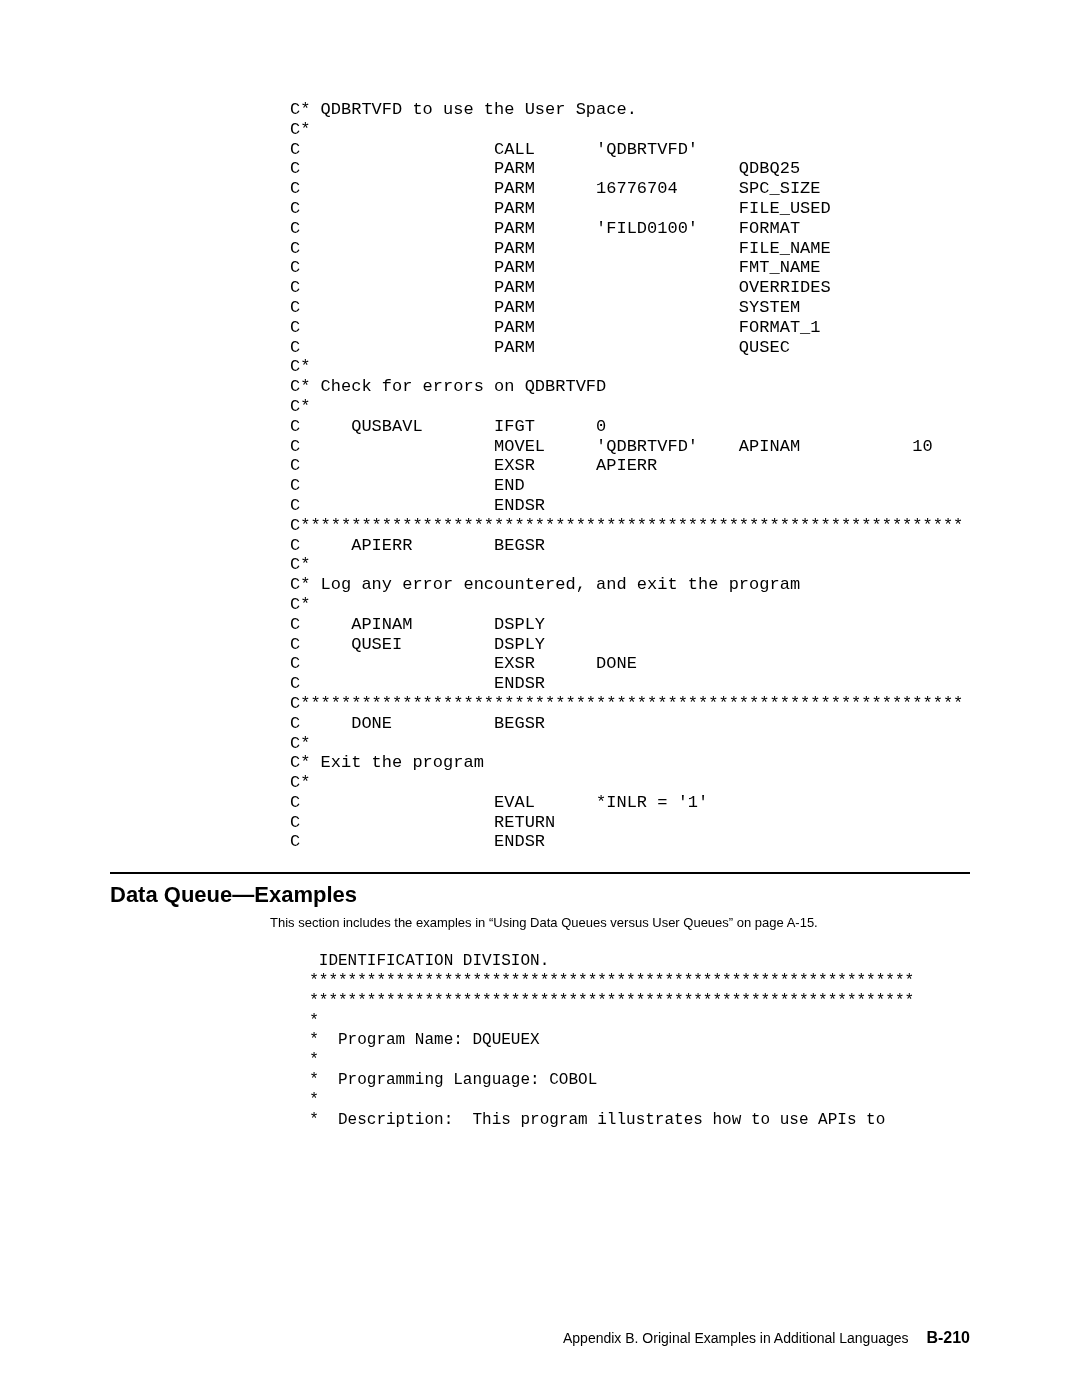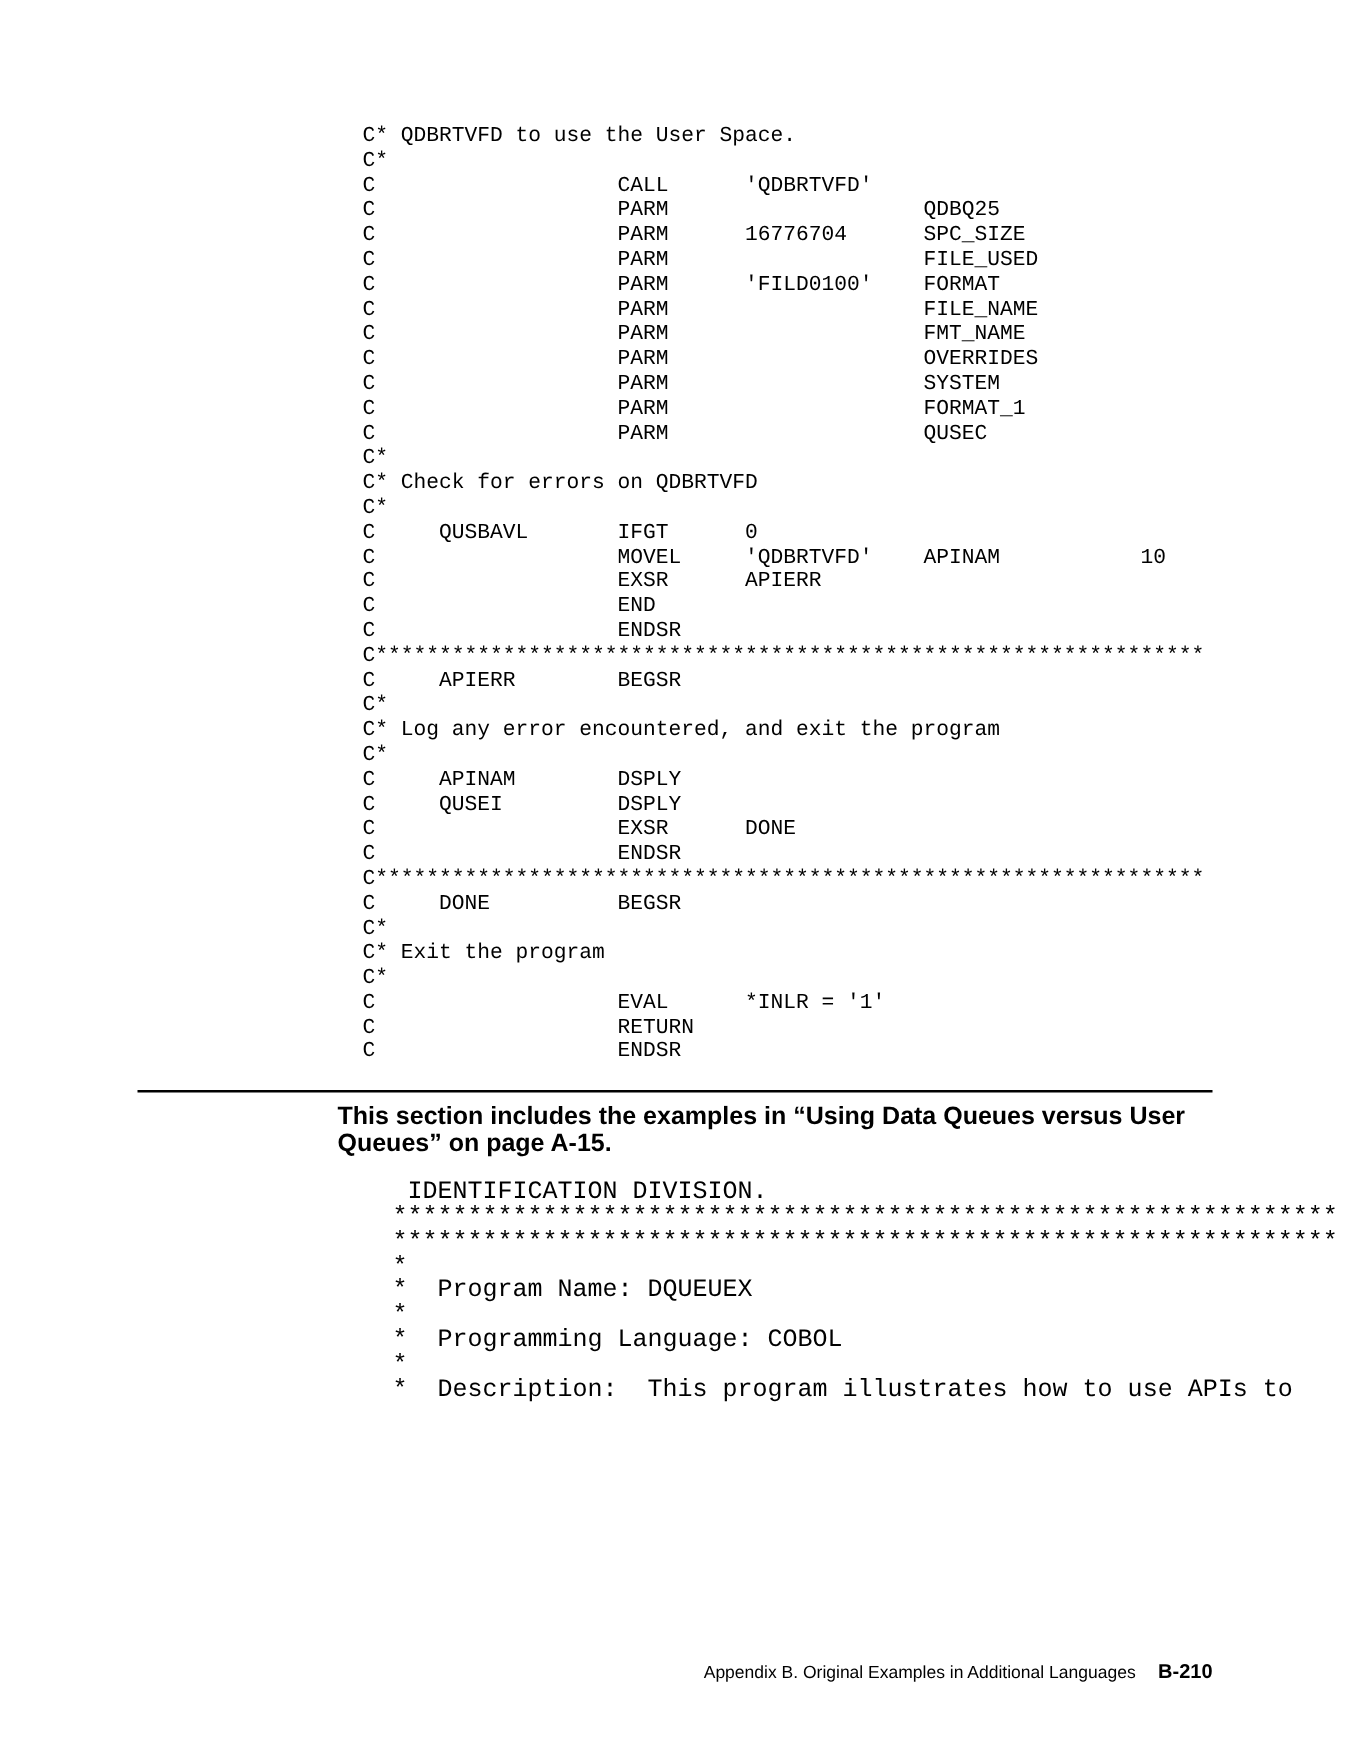--- a/index.html
+++ b/index.html
@@ -19,43 +19,42 @@
   pre.code {
     font-family: "Courier New", Courier, monospace;
     font-size: 17px;
     line-height: 19.8px;
     white-space: pre;
     margin: 0 0 20px 0;
     padding-left: 180px;
   }
   pre.code2 {
     font-family: "Courier New", Courier, monospace;
-    font-size: 20px;
+    font-size: 16px;
     line-height: 19.8px;
     white-space: pre;
     margin: 6px 0 0 0;
     padding-left: 180px;
   }
   hr.rule {
     border: none;
     border-top: 2px solid #000;
     margin: 18px 0 8px 0;
   }
   h2.sec {
     font-size: 22px;
     font-weight: bold;
     margin: 6px 0 4px 0;
     font-family: Arial, Helvetica, sans-serif;
   }
   p.body {
-    font-size: 20px;
+    font-size: 13px;
     line-height: 22px;
     margin: 2px 0 18px 0;
     padding-left: 160px;
-    font-weight: bold;
   }
   .footer {
     position: absolute;
     bottom: 50px;
     right: 110px;
     font-size: 14px;
   }
   .footer .pg {
     font-weight: bold;
     font-size: 16px;
@@ -101,20 +100,21 @@
 C     DONE          BEGSR
 C*
 C* Exit the program
 C*
 C                   EVAL      *INLR = '1'
 C                   RETURN
 C                   ENDSR</pre>
 
   <hr class="rule">
 
+  <h2 class="sec">Data Queue—Examples</h2>
   <p class="body">This section includes the examples in “Using Data Queues versus User Queues” on page A-15.</p>
 
 
   <pre class="code2">   IDENTIFICATION DIVISION.
   ***************************************************************
   ***************************************************************
   *
   *  Program Name: DQUEUEX
   *
   *  Programming Language: COBOL

